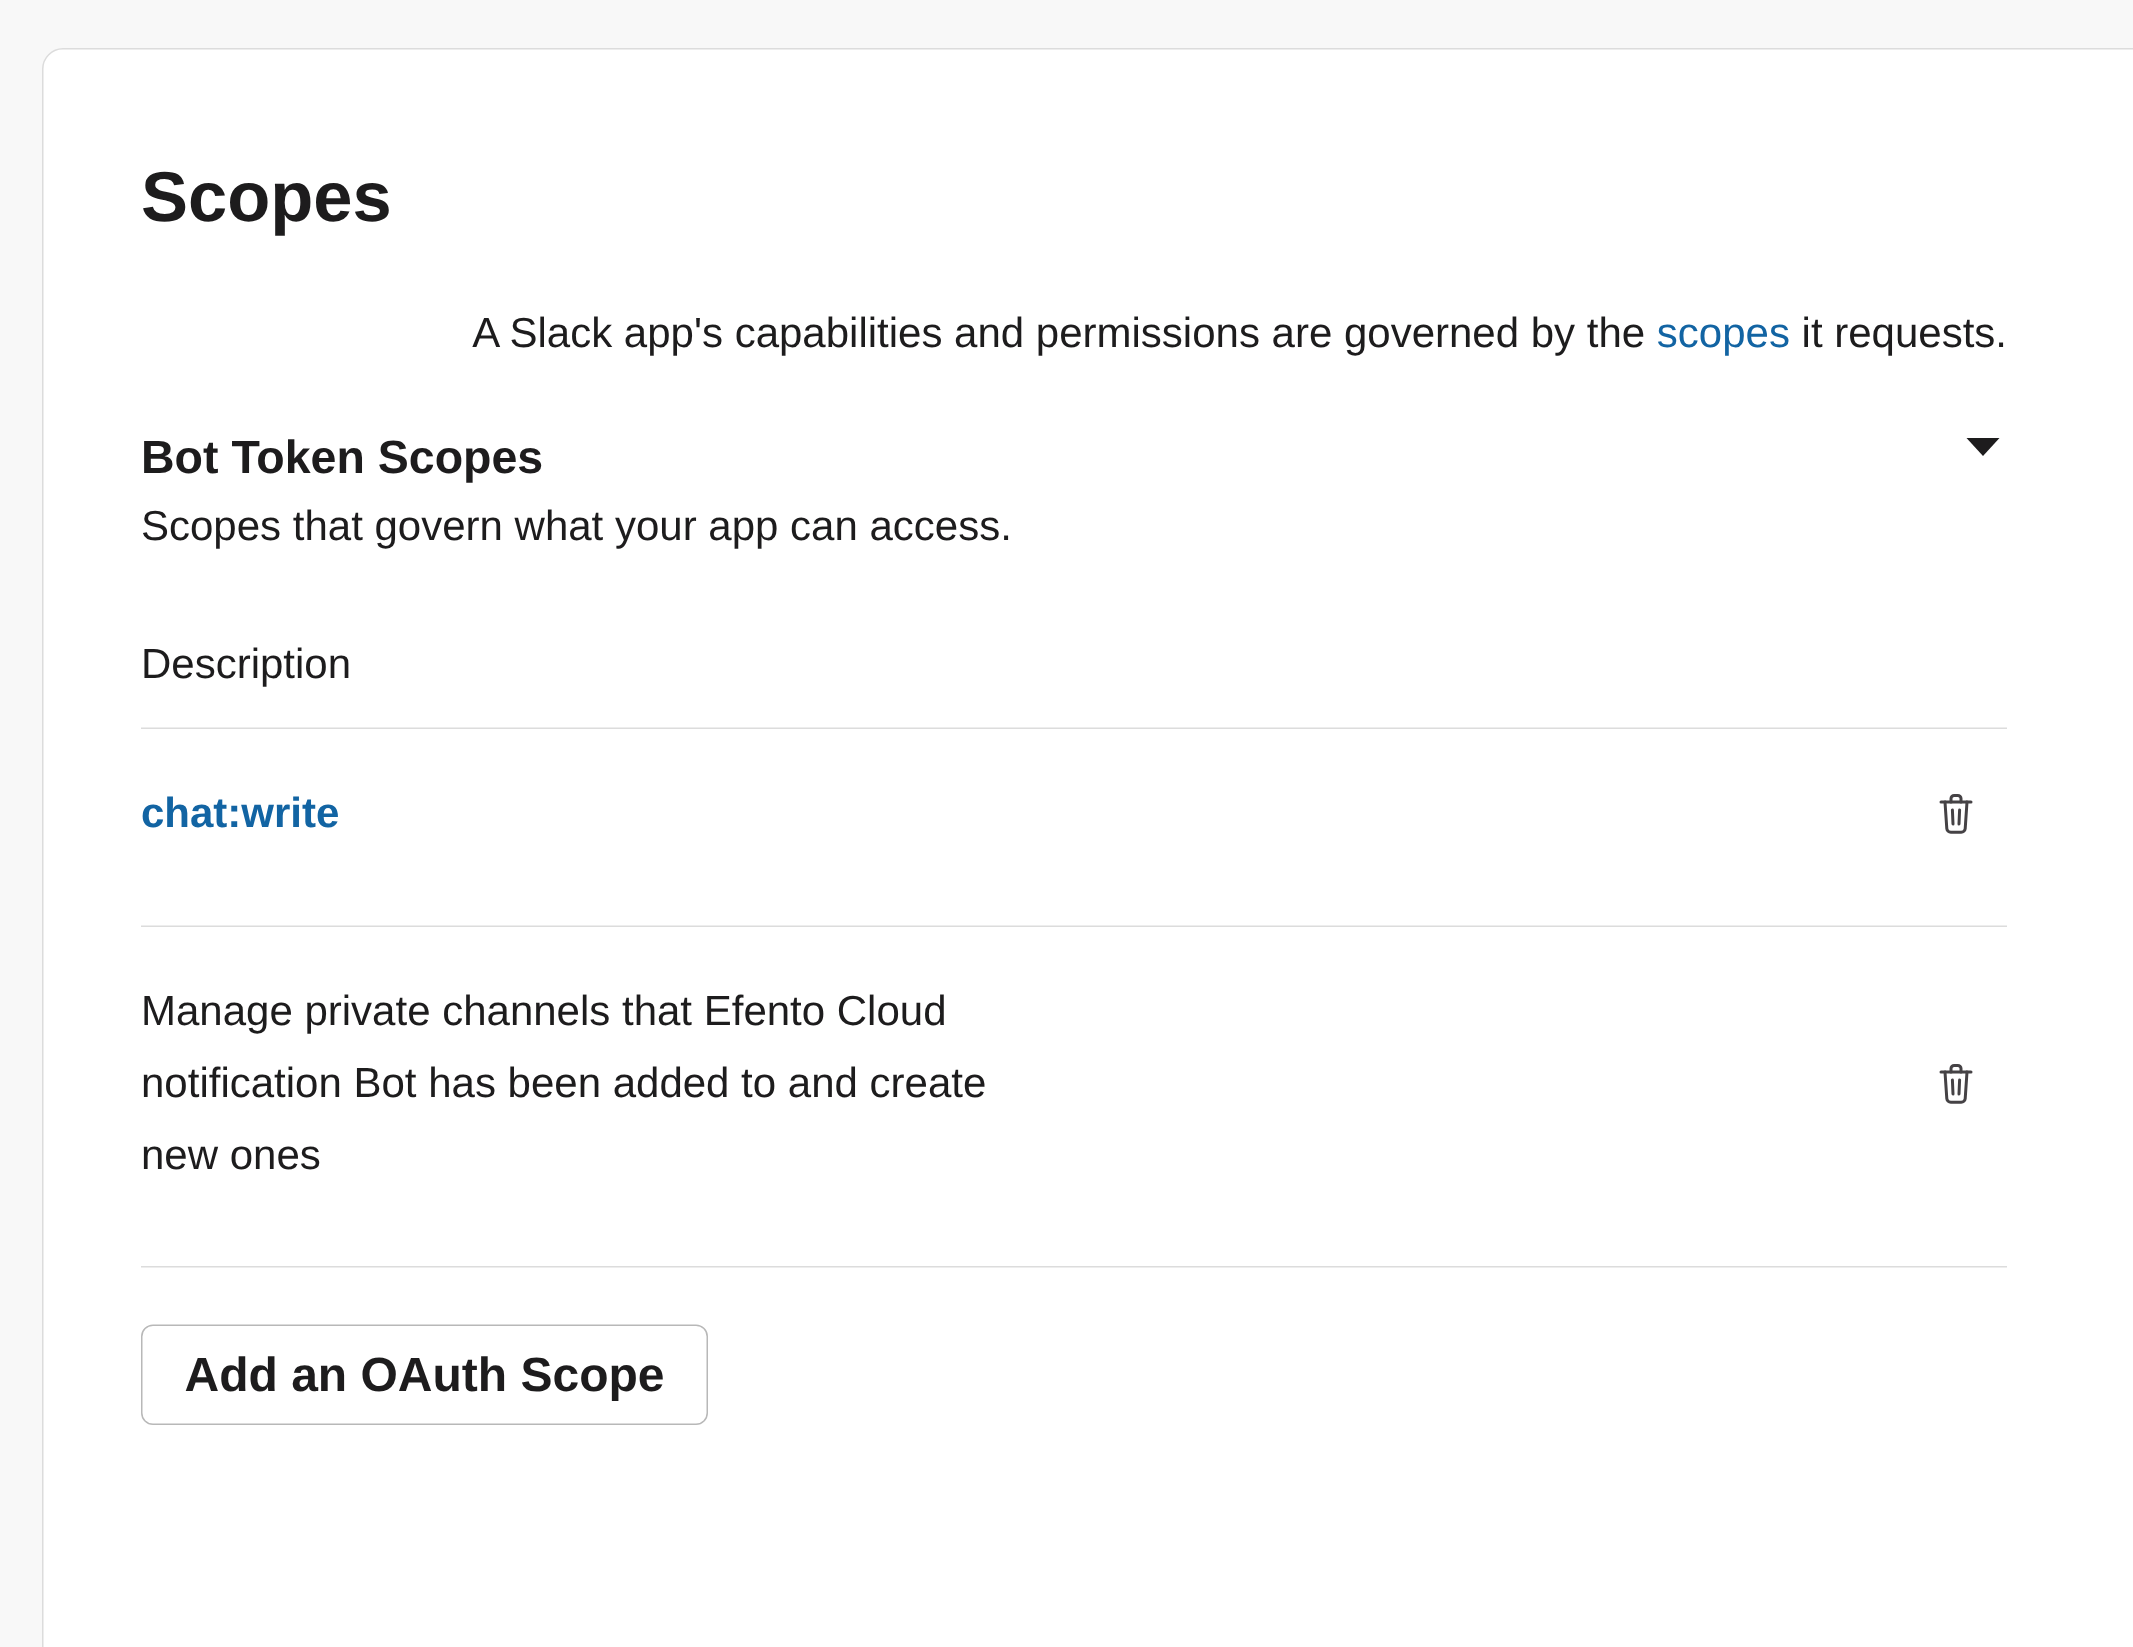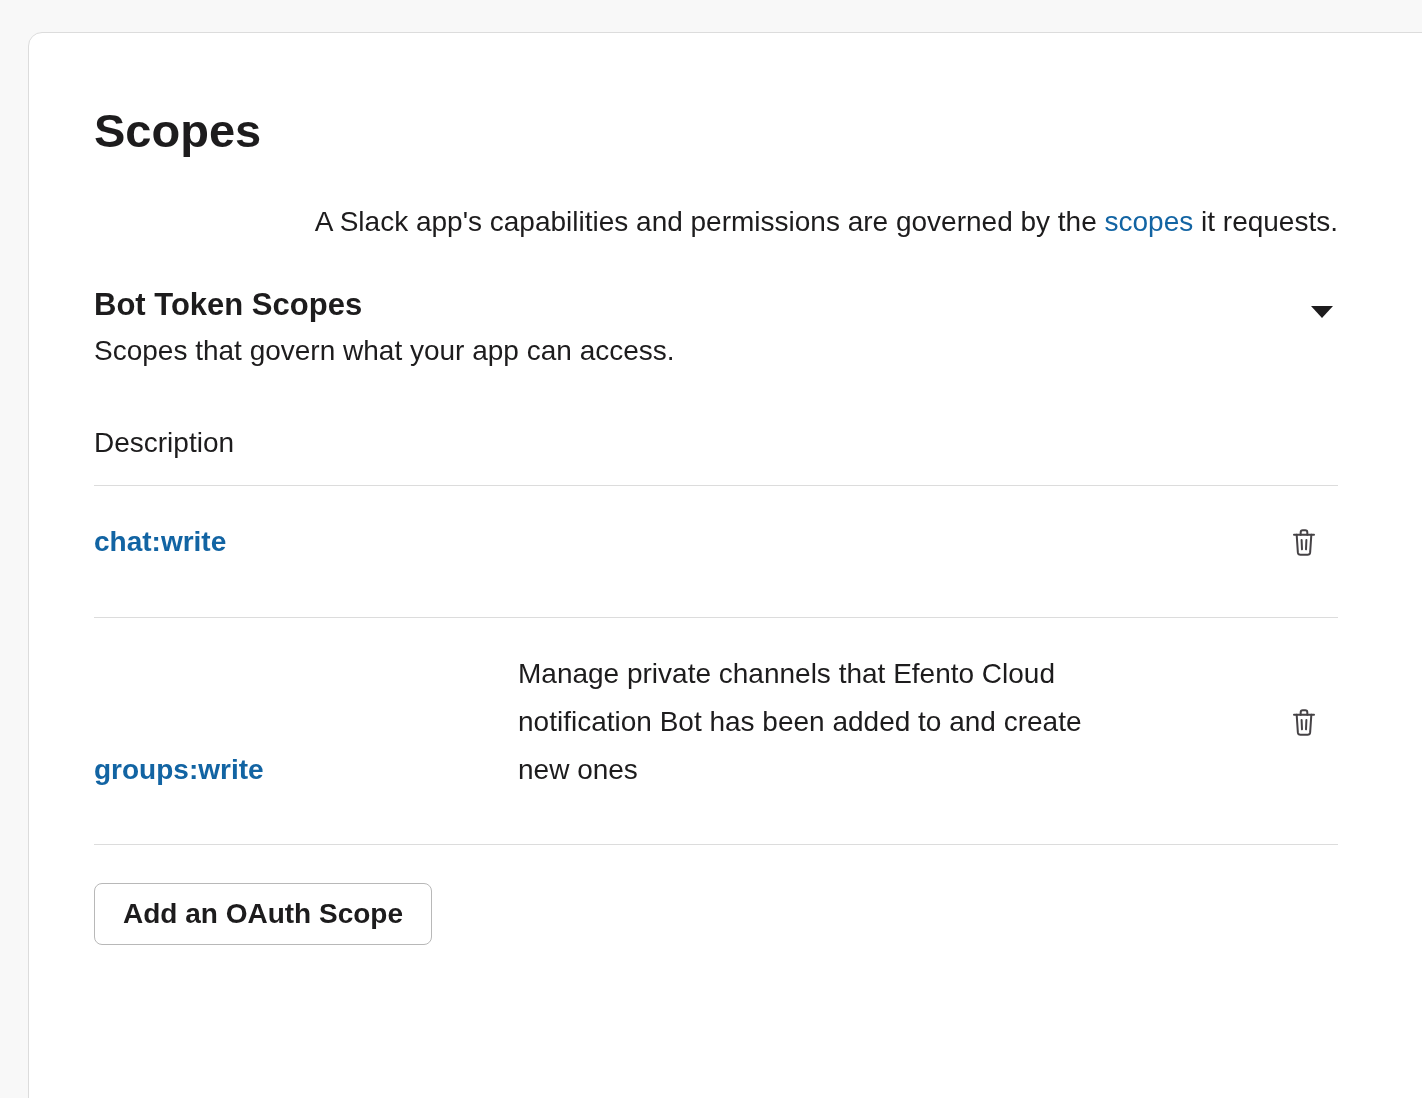--- a/index.html
+++ b/index.html
@@ -18,21 +18,21 @@
     border-radius: 14px;
   }
   .content { padding: 70px 0 0 65px; }
   .inner { width: 1244px; }
 
   .page-title { font-size: 47px; font-weight: 800; margin: 0 0 44px; color: #1d1c1d; }
 
   .intro { font-size: 28px; margin: 0 0 46px; line-height: 1.4; text-align: right; }
   a.link { color: #1264a3; text-decoration: none; cursor: pointer; }
 
-  .section-head { display: flex; align-items: flex-end; justify-content: space-between; }
+  .section-head { display: flex; align-items: flex-start; justify-content: space-between; }
   .section-title { font-size: 31px; font-weight: 700; margin: 0; }
   .chevron-btn { background: none; border: none; padding: 4px; cursor: pointer; line-height: 0; }
   .section-sub { font-size: 28px; margin: 12px 0 0; }
 
   .table { margin-top: 52px; }
   .thead {
     display: flex; color: #696969; font-size: 24px;
     padding-bottom: 18px; border-bottom: 1px solid #dcdcdc;
   }
   .row {
@@ -45,21 +45,21 @@
   .col-action { flex: 1; display: flex; justify-content: flex-end; align-self: center; }
 
   .scope-link { color: #1264a3; font-size: 28px; font-weight: 700; text-decoration: none; cursor: pointer; }
 
   .trash-btn { background: none; border: none; padding: 0; margin-right: 18px; cursor: pointer; line-height: 0; }
 
   .add-btn {
     margin-top: 38px;
     background: #ffffff; border: 1px solid #b8b8b8; border-radius: 8px;
     padding: 14px 28px;
-    font-size: 28px; font-weight: 700;
+    font-size: 32px; font-weight: 700;
     font-family: inherit; color: #1d1c1d; cursor: pointer;
   }
 </style>
 </head>
 <body>
 
 <div class="card">
   <div class="content">
     <div class="inner">
 
@@ -97,21 +97,20 @@
                   <path d="M6.5 7.5l.9 13.3a2 2 0 0 0 2 1.8h5.2a2 2 0 0 0 2-1.8l.9-13.3"></path>
                   <path d="M10.2 11.5l.3 7"></path>
                   <path d="M13.8 11.5l-.3 7"></path>
                 </svg>
               </span>
             </button>
           </div>
         </div>
 
         <div class="row">
-          <div class="col-scope"><a class="scope-link">groups:write</a></div>
           <div class="col-desc">Manage private channels that Efento Cloud notification Bot has been added to and create new ones</div>
           <div class="col-action">
             <button class="trash-btn">
               <span>
                 <svg width="32" height="36" viewBox="0 0 24 26" fill="none" stroke="#454245" stroke-width="1.5" stroke-linecap="round" stroke-linejoin="round">
                   <path d="M4.5 7.5h15"></path>
                   <path d="M9.5 7.5V5.8a1.6 1.6 0 0 1 1.6-1.6h1.8a1.6 1.6 0 0 1 1.6 1.6v1.7"></path>
                   <path d="M6.5 7.5l.9 13.3a2 2 0 0 0 2 1.8h5.2a2 2 0 0 0 2-1.8l.9-13.3"></path>
                   <path d="M10.2 11.5l.3 7"></path>
                   <path d="M13.8 11.5l-.3 7"></path>

